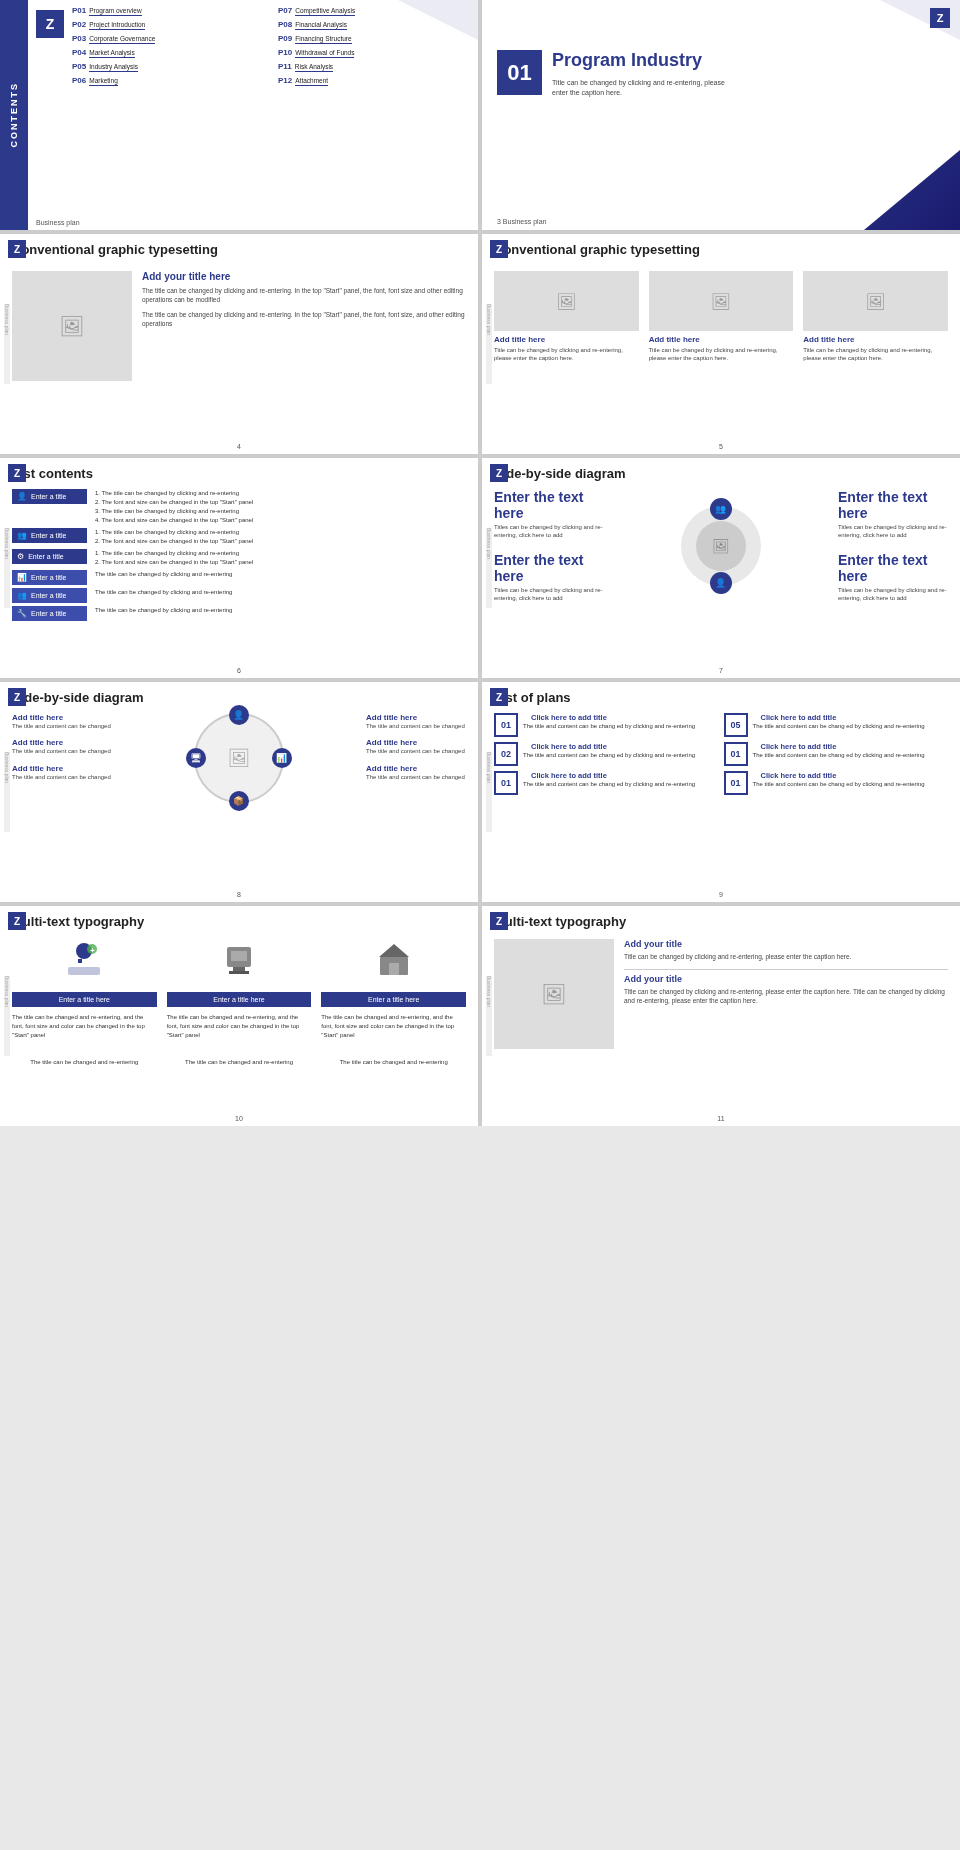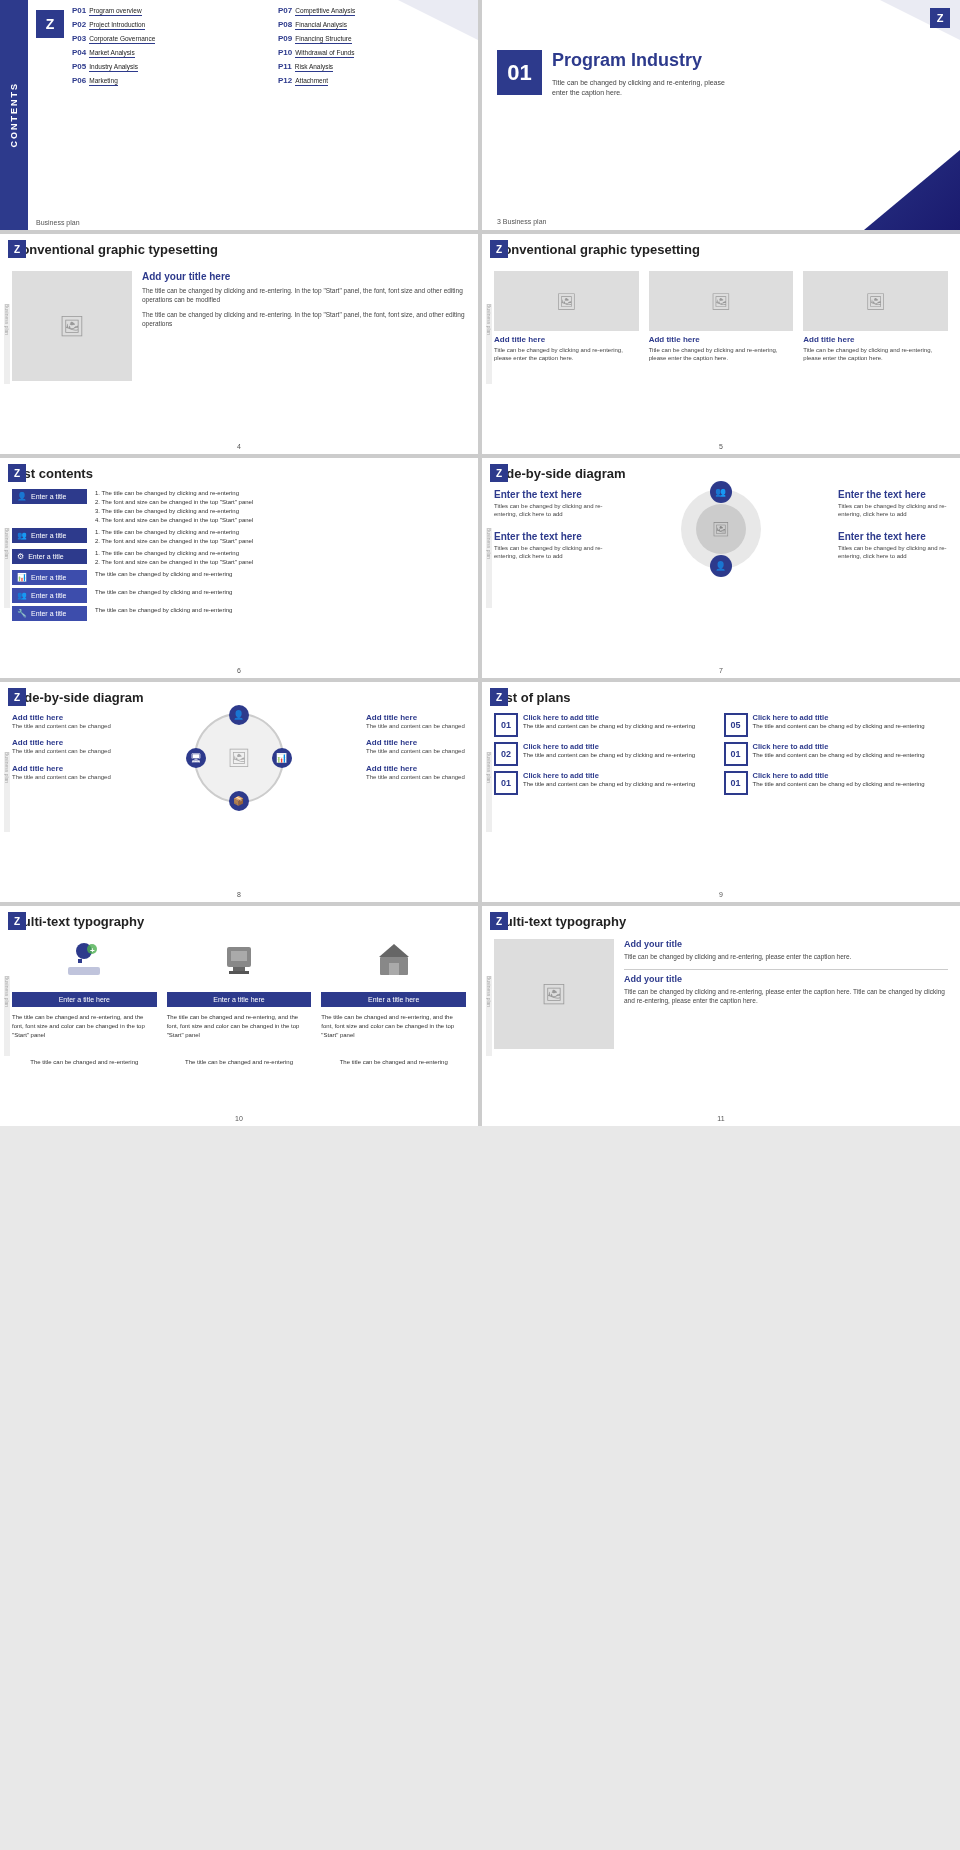--- a/index.html
+++ b/index.html
@@ -241,21 +241,21 @@
       font-size: 14px; color: #888;
     }
     .s6-icon-pos {
       position: absolute;
       width: 22px; height: 22px;
       border-radius: 50%;
       background: #2d3a8c;
       display: flex; align-items: center; justify-content: center;
       color: white; font-size: 9px;
     }
-    .s6-text-title { font-size: 10px; font-weight: bold; color: #2d3a8c; margin-bottom: 2px; }
+    .s6-text-title { font-size: 14px; font-weight: bold; color: #2d3a8c; margin-bottom: 2px; }
     .s6-text-body { font-size: 6px; color: #444; line-height: 1.4; }
     .s6-tl { margin-bottom: 12px; }
     .s6-bl { margin-top: 12px; }
 
     
     .s7-body {
       padding: 4px 12px;
       display: flex;
       gap: 6px;
       position: relative;
@@ -293,21 +293,21 @@
     .s8-item {
       display: flex; gap: 5px; align-items: flex-start;
     }
     .s8-num {
       min-width: 24px; height: 24px;
       border: 2px solid #2d3a8c;
       display: flex; align-items: center; justify-content: center;
       font-size: 9px; font-weight: bold; color: #2d3a8c;
     }
     .s8-item-content {}
-    .s8-item-title { font-size: 7.5px; font-weight: bold; color: #2d3a8c; }
+    .s8-item-title { font-size: 7.5px; font-weight: bold; color: #2d3a8c; margin-left: 8px; }
     .s8-item-text { font-size: 6px; color: #333; line-height: 1.4; }
 
     
     .s9-body {
       display: flex; gap: 10px;
       padding: 6px 12px;
     }
     .s9-col { flex: 1; display: flex; flex-direction: column; align-items: center; }
     .s9-icon { font-size: 28px; margin-bottom: 6px; }
     .s9-btn {

